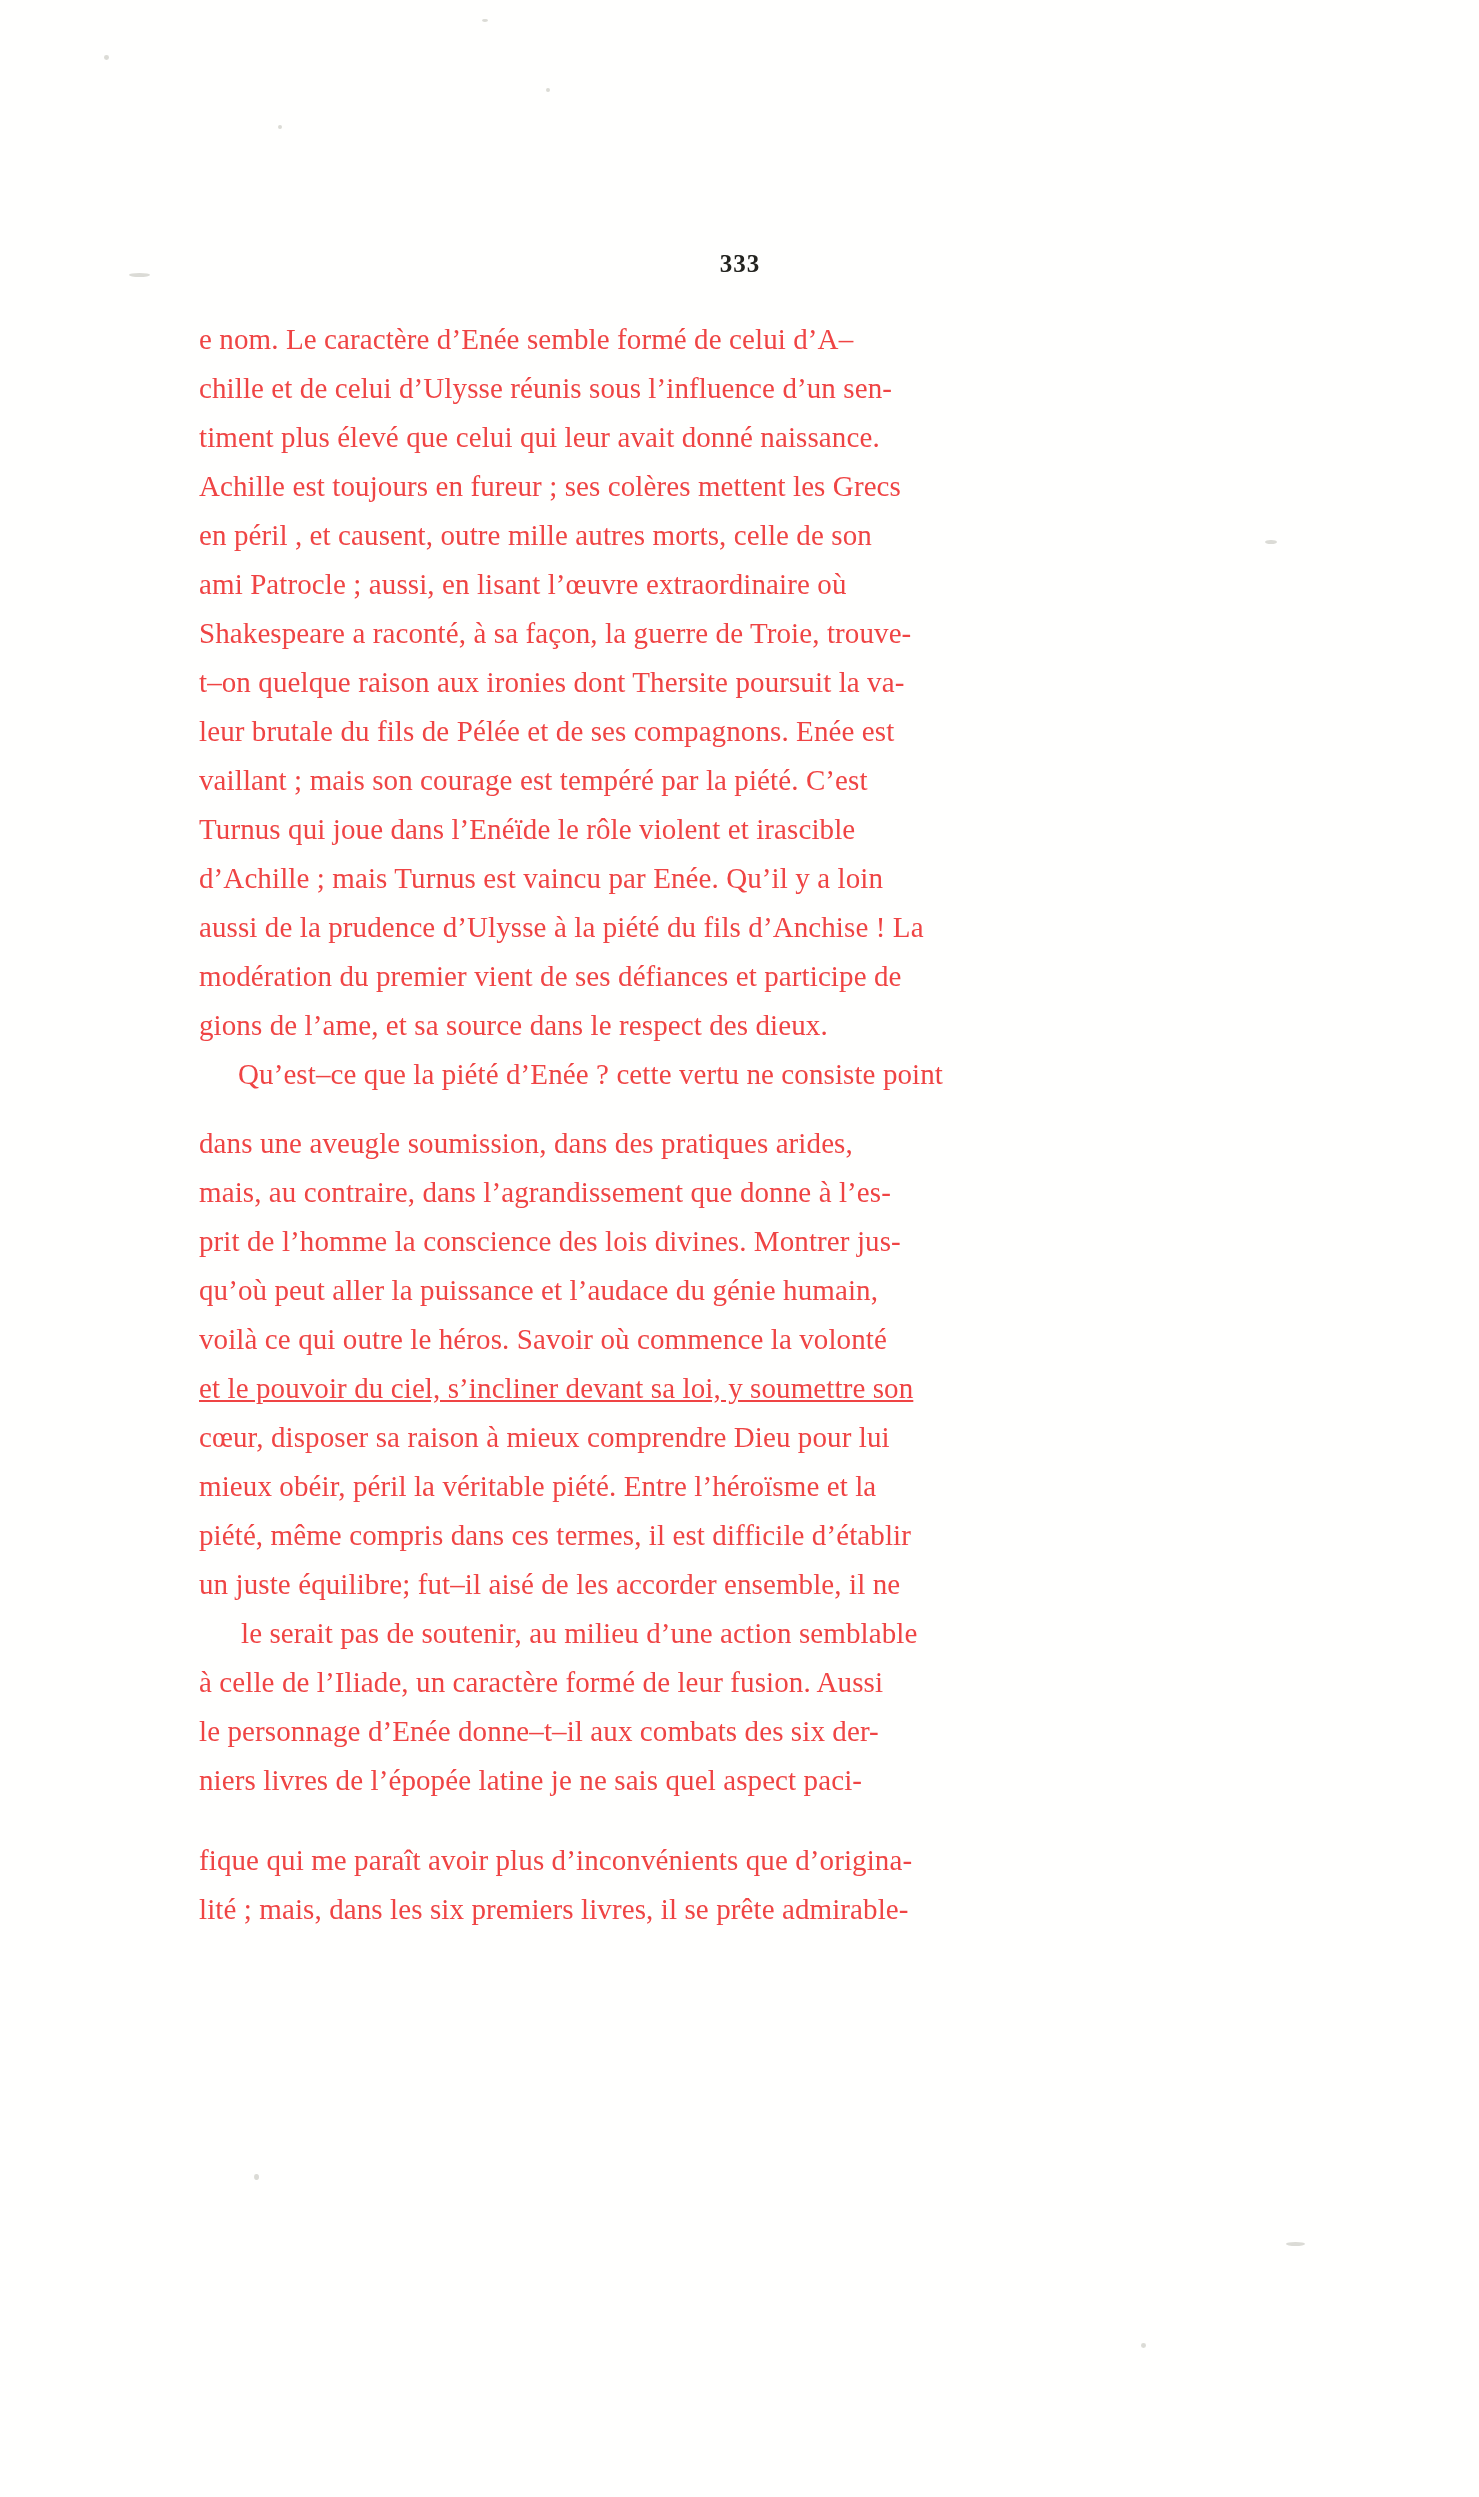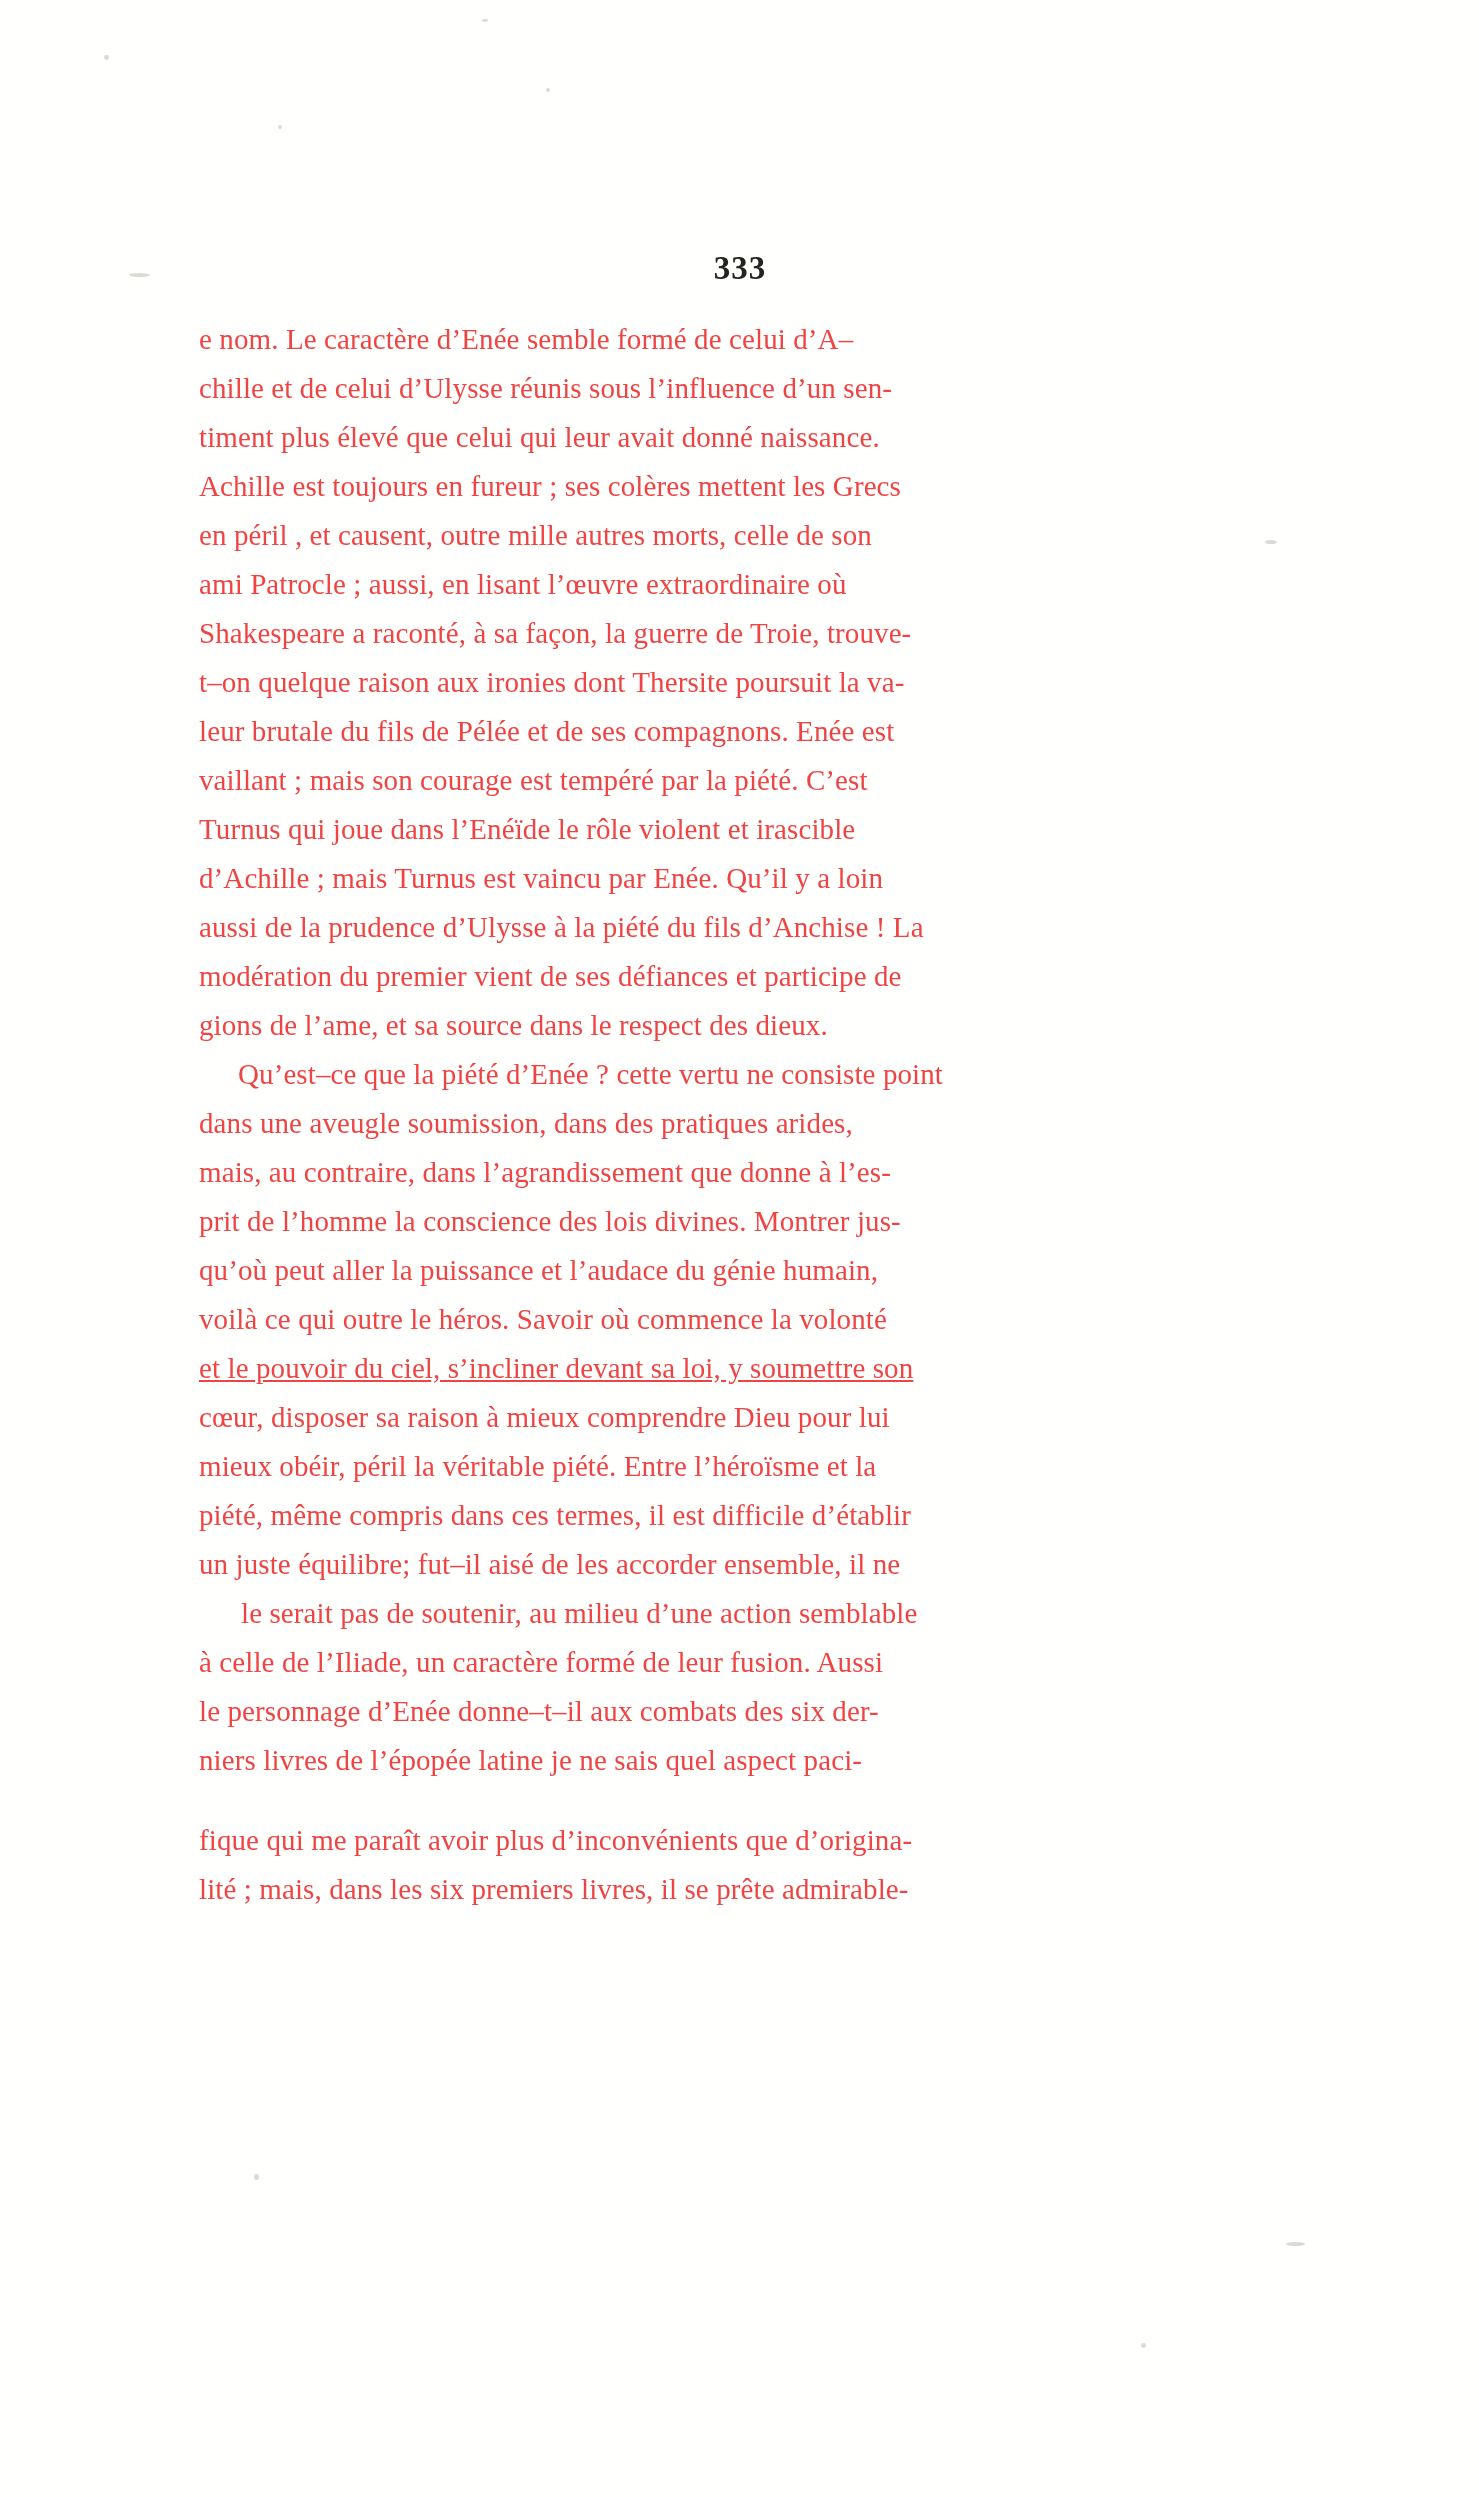--- a/index.html
+++ b/index.html
@@ -29,21 +29,21 @@
     background: #bdbdb5;
     border-radius: 50%;
     opacity: .55;
   }
   .page-number {
     position: absolute;
     top: 250px;
     left: 0;
     width: 1480px;
     text-align: center;
-    font-size: 33px;
+    font-size: 25px;
     letter-spacing: 1px;
     font-weight: 700;
     color: #23231f;
   }
   .text-block {
     position: absolute;
     left: 199px;
     top: 315px;
     width: 1072px;
   }
@@ -105,21 +105,21 @@
       <span class="line j" style="word-spacing: 0px;">vaillant ; mais son courage est tempéré par la piété. C’est</span>
       <span class="line j" style="word-spacing: 0px;">Turnus qui joue dans l’Enéïde le rôle violent et irascible</span>
       <span class="line j" style="word-spacing: 0px;">d’Achille ; mais Turnus est vaincu par Enée. Qu’il y a loin</span>
       <span class="line j" style="word-spacing: 0px;">aussi de la prudence d’Ulysse à la piété du fils d’Anchise ! La</span>
       <span class="line j" style="word-spacing: 0px;">modération du premier vient de ses défiances et participe de</span>
       <span class="line">gions de l’ame, et sa source dans le respect des dieux.</span>
     </p>
 
     <p class="para indent">
       <span class="line j" style="word-spacing: 0px;">Qu’est–ce que la piété d’Enée ? cette vertu ne consiste point</span>
-      <span class="line j" style="word-spacing: 0px;">dans une aveugle soumission, dans des pratiques arides,</span>
+      <span class="line j" style="word-spacing: 0px; margin-top: 20px;">dans une aveugle soumission, dans des pratiques arides,</span>
       <span class="line j" style="word-spacing: 0px;">mais, au contraire, dans l’agrandissement que donne à l’es-</span>
       <span class="line j" style="word-spacing: 0px;">prit de l’homme la conscience des lois divines. Montrer jus-</span>
       <span class="line j" style="word-spacing: 0px;">qu’où peut aller la puissance et l’audace du génie humain,</span>
       <span class="line j" style="word-spacing: 0px;">voilà ce qui outre le héros. Savoir où commence la volonté</span>
       <span class="line j" style="word-spacing: 0px; text-decoration: underline;">et le pouvoir du ciel, s’incliner devant sa loi, y soumettre son</span>
       <span class="line j" style="word-spacing: 0px;">cœur, disposer sa raison à mieux comprendre Dieu pour lui</span>
       <span class="line j" style="word-spacing: 0px;">mieux obéir, péril la véritable piété. Entre l’héroïsme et la</span>
       <span class="line j" style="word-spacing: 0px;">piété, même compris dans ces termes, il est difficile d’établir</span>
       <span class="line j" style="word-spacing: 0px;">un juste équilibre; fut–il aisé de les accorder ensemble, il ne</span>
       <span class="line j" style="word-spacing: 0px; margin-left: 42px;">le serait pas de soutenir, au milieu d’une action semblable</span>

